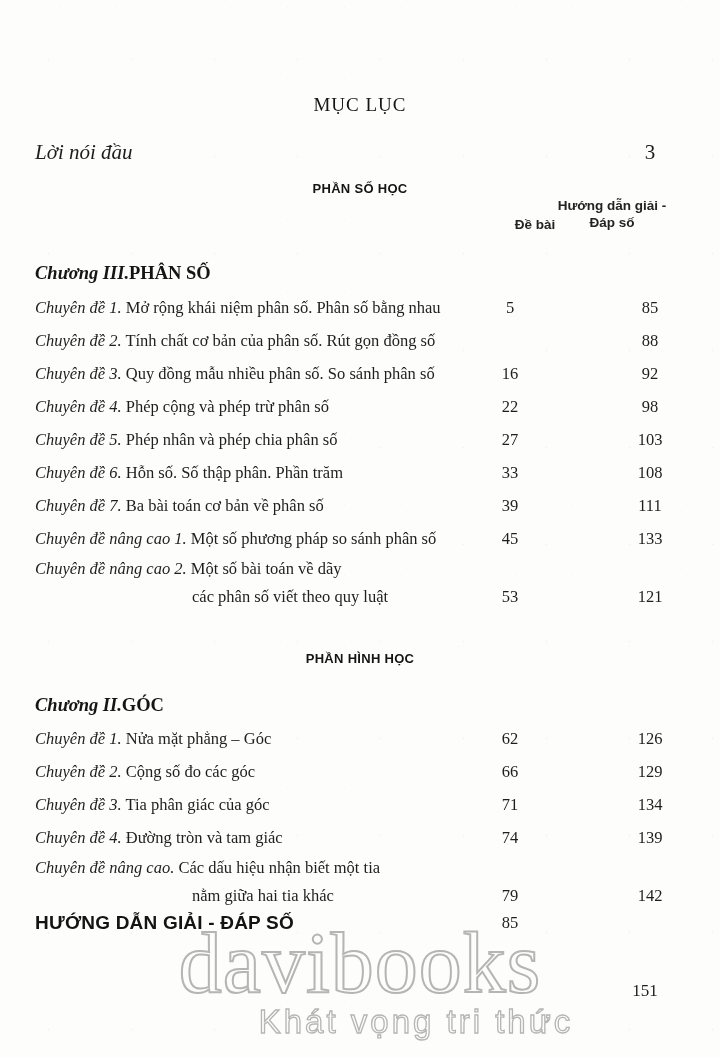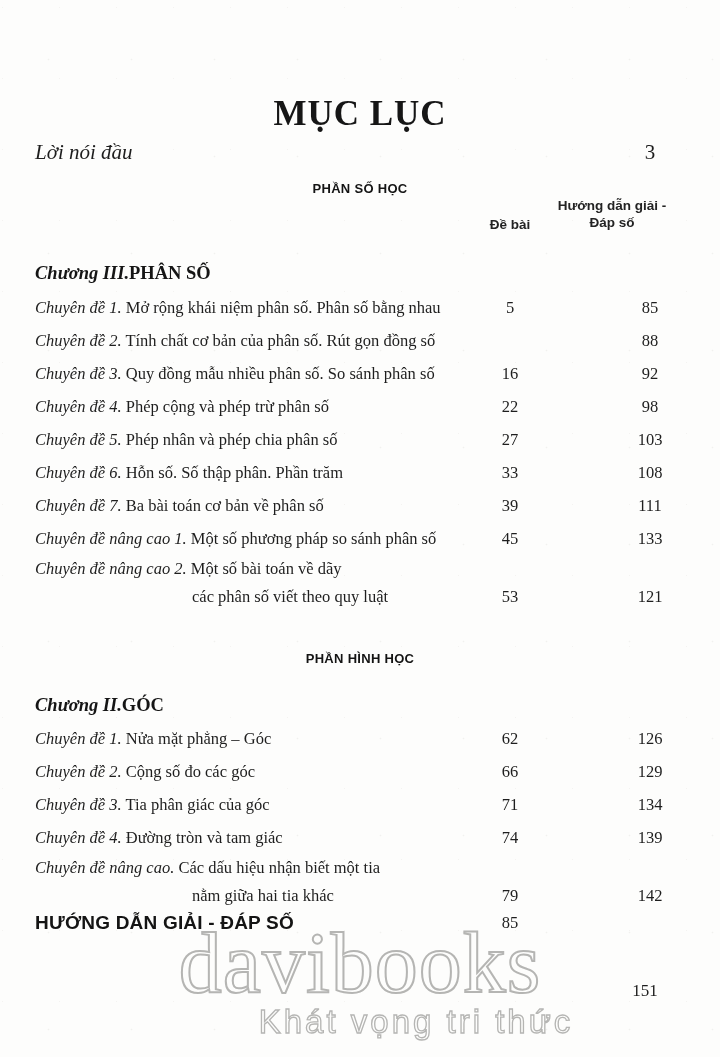--- a/index.html
+++ b/index.html
@@ -11,30 +11,30 @@
       radial-gradient(circle, #f4f3f1 0.6px, transparent 1px);
     background-size: 83px 97px, 57px 71px;
     background-position: 7px 11px, 31px 43px;
     font-family:"Liberation Serif","DejaVu Serif",serif;
     color:#1e1e1e;
   }
   .abs { position:absolute; }
   .center { width:100%; text-align:center; }
   .sans { font-family:"Liberation Sans","DejaVu Sans",sans-serif; }
 
-  .title { top:94px; font-size:35px; font-weight:bold; letter-spacing:1px; color:#161616; }
+  .title { top:94px; font-size:19px; font-weight:normal; letter-spacing:1px; color:#161616; }
 
   .preface { top:138px; left:0; width:720px; height:28px; line-height:28px; font-size:21px; }
   .preface .plabel { font-style:italic; margin-left:35px; }
 
   .sec1head { top:181px; }
   .sec2head { top:651px; }
   .sechead { font-size:13px; font-weight:bold; letter-spacing:0.3px; color:#141414; }
 
-  .colhead1 { top:217px; left:455px; width:110px; text-align:center; font-size:13.5px; font-weight:bold; color:#232323; }
+  .colhead1 { top:217px; left:480px; width:110px; text-align:center; font-size:13.5px; font-weight:bold; color:#232323; }
   .colhead2 { top:197px; left:548px; width:128px; text-align:center; font-size:13.5px; font-weight:bold; line-height:17px; color:#232323; }
 
   .chap { left:35px; font-size:18.5px; line-height:28px; color:#151515; }
   .chap1 { top:259px; }
   .chap2 { top:691px; }
   .chap .cpfx { font-weight:bold; font-style:italic; margin-right:0; }
   .chap .cttl { font-weight:bold; }
 
   .rows { left:0; width:572px; }
   .rows1 { top:291px; }

